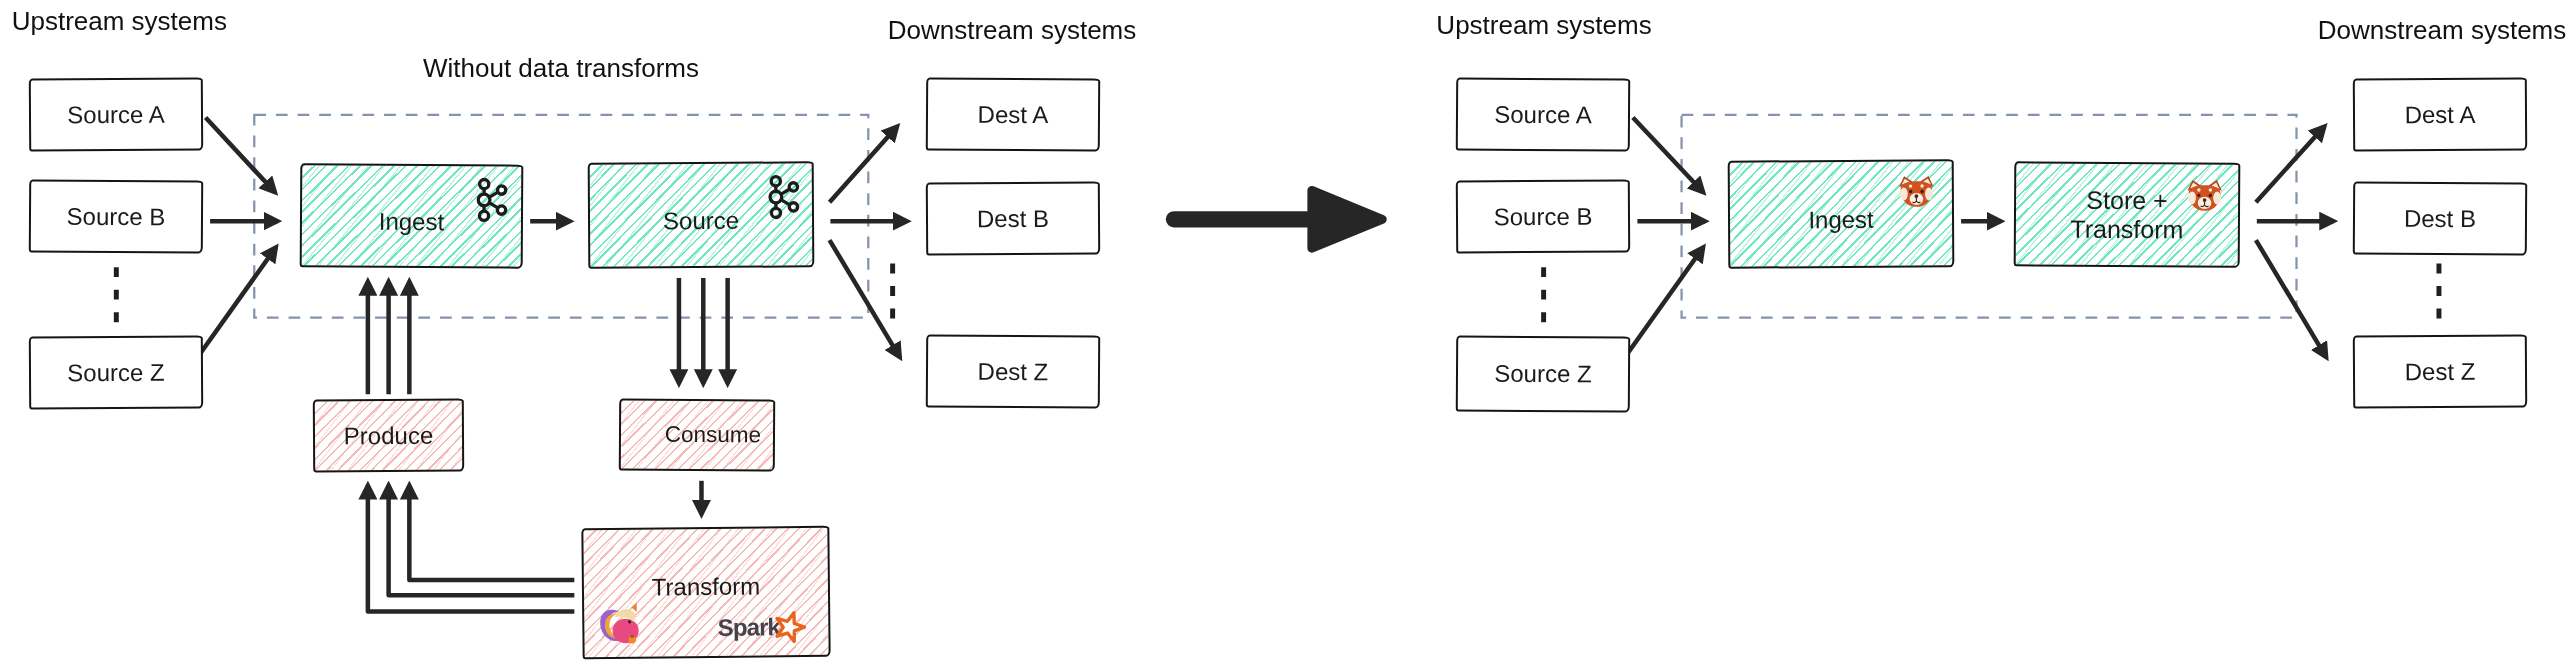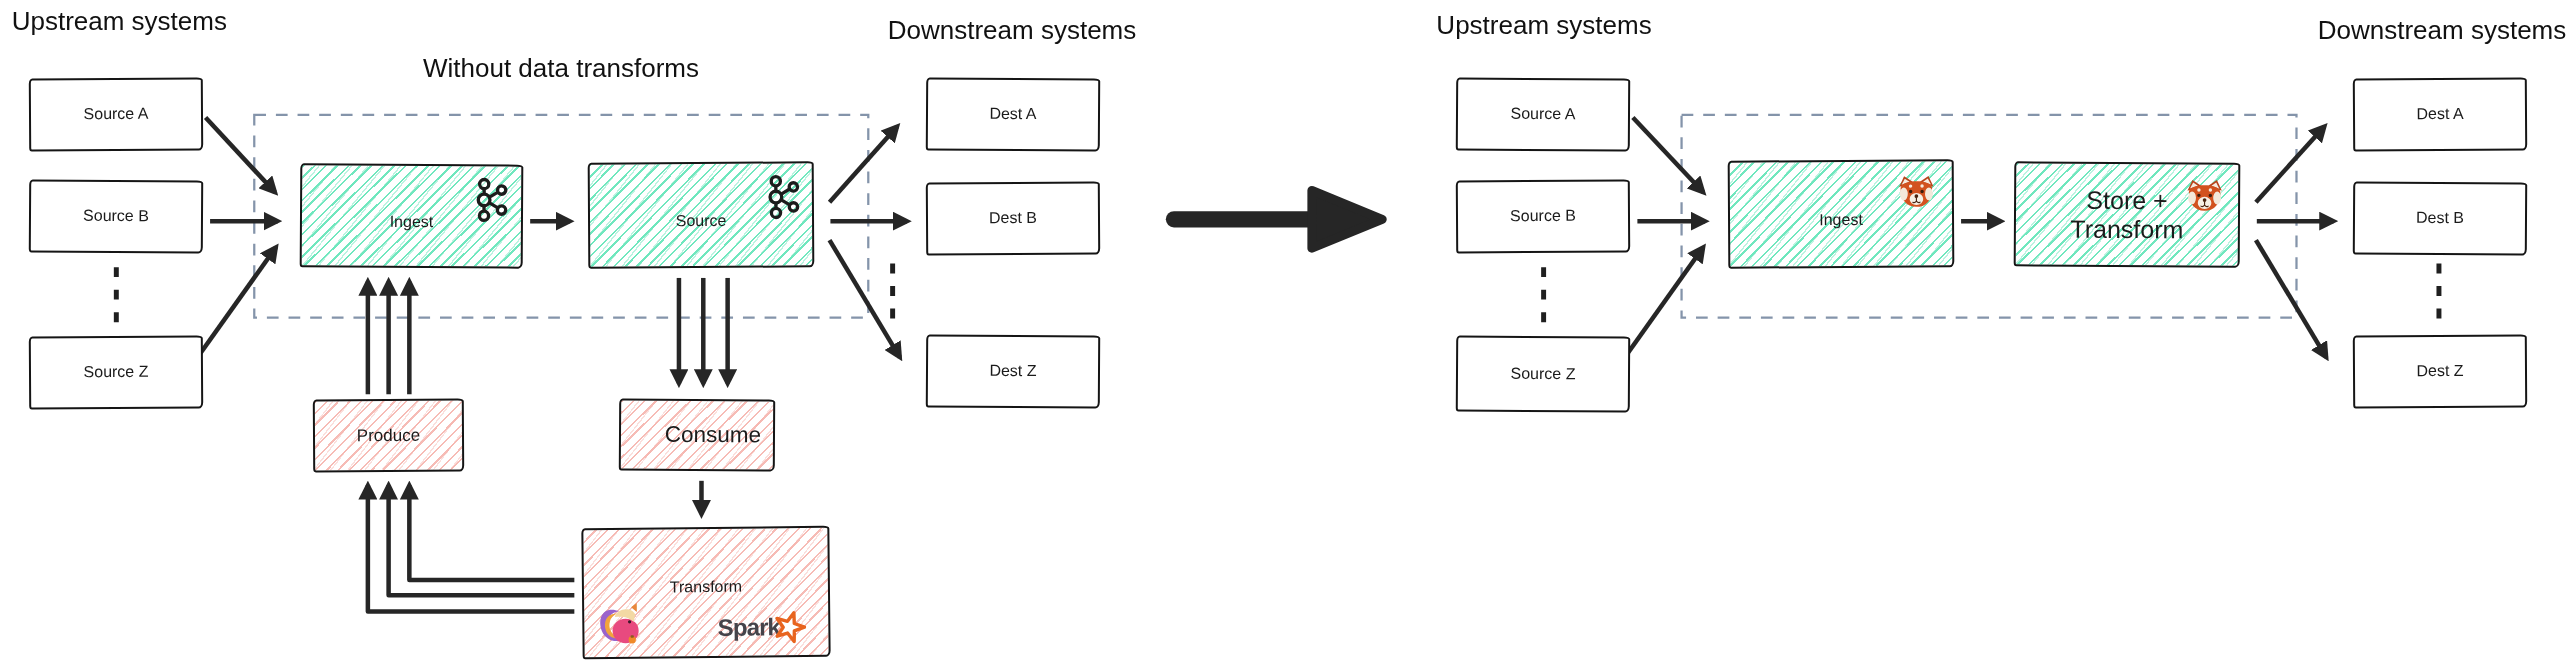--- a/index.html
+++ b/index.html
@@ -8,21 +8,21 @@
     font-family:"Liberation Sans", sans-serif;color:#141414;
   }
   .overlay{position:absolute;left:0;top:0;z-index:1;pointer-events:none;}
   .hdr{position:absolute;z-index:3;font-size:26px;white-space:nowrap;color:#111;}
   .hdr.centered{transform:translateX(-50%);}
   .box{
     position:absolute;z-index:2;box-sizing:border-box;background:#fff;
     border:2.7px solid #151515;display:flex;align-items:center;justify-content:center;
     border-radius:3.6px 6.3px 4.5px 2.7px / 5.4px 2.7px 6.3px 3.6px;
   }
-  .box .lbl{font-size:16px;color:#1b1b1b;text-align:center;line-height:1.15;}
+  .box .lbl{font-size:24px;color:#1b1b1b;text-align:center;line-height:1.15;}
   .plain{ }
   .teal{
     background-color:#fff;
     background-image:
       repeating-linear-gradient(135deg, rgba(105,230,187,.95) 0 1.8px, transparent 1.8px 8px),
       repeating-linear-gradient(129deg, rgba(105,230,187,.45) 0 1.4px, transparent 1.4px 12.6px);
   }
   .pink{
     background-color:#fff;
     background-image:
@@ -152,21 +152,21 @@
     <span class="lbl">Dest A</span>
   </div>
   <div class="box plain tilt-a" style="left:926px;top:182px;width:174px;height:73px;">
     <span class="lbl">Dest B</span>
   </div>
   <div class="box plain tilt-b" style="left:926px;top:335px;width:174px;height:73px;">
     <span class="lbl">Dest Z</span>
   </div>
 
   <div class="box pink tilt-a" style="left:313px;top:399px;width:151px;height:73px;">
-    <span class="lbl" style="font-size:17px;">Produce</span>
+    <span class="lbl" style="font-size:24px;">Produce</span>
   </div>
   <div class="box pink tilt-b" style="left:619px;top:399px;width:156px;height:72px;padding-left:32px;">
     <span class="lbl" style="font-size:22.5px;">Consume</span>
   </div>
 
   <div class="box pink transform-box" style="left:582px;top:527px;width:248px;height:131px;transform:rotate(-0.6deg);">
     <span class="lbl">Transform</span>
 
     <span class="flinkmark">
       <svg width="49" height="49" viewBox="0 0 60 60">

